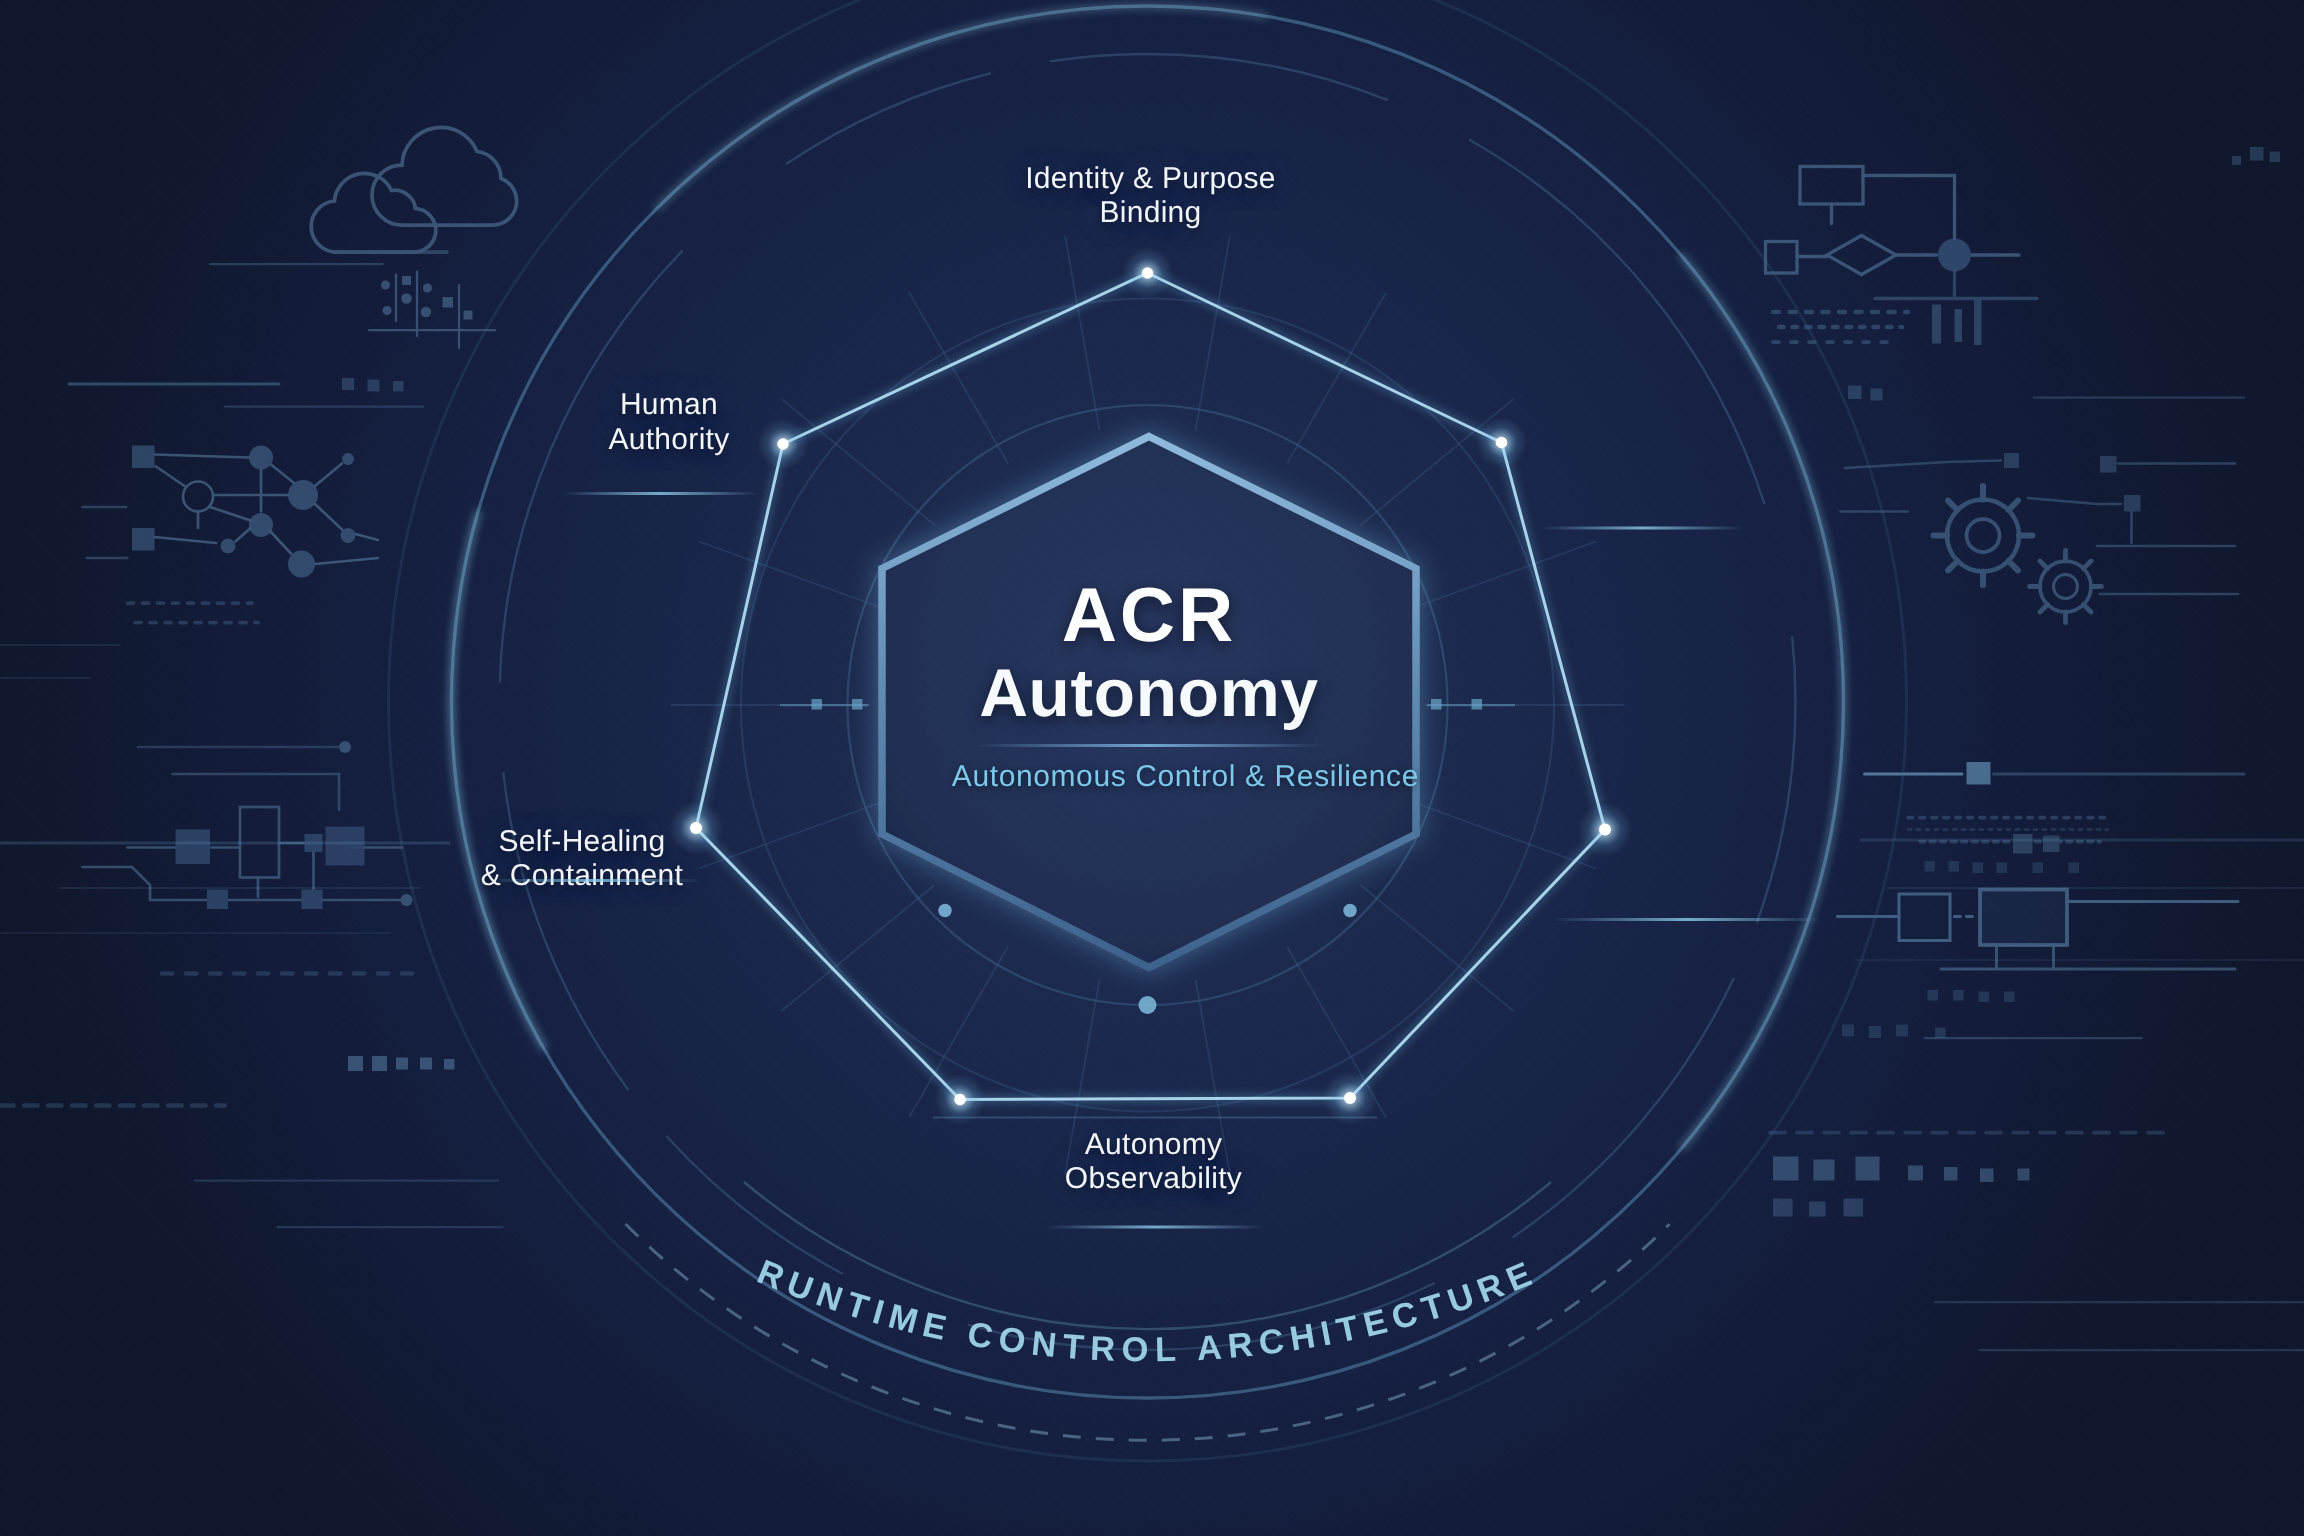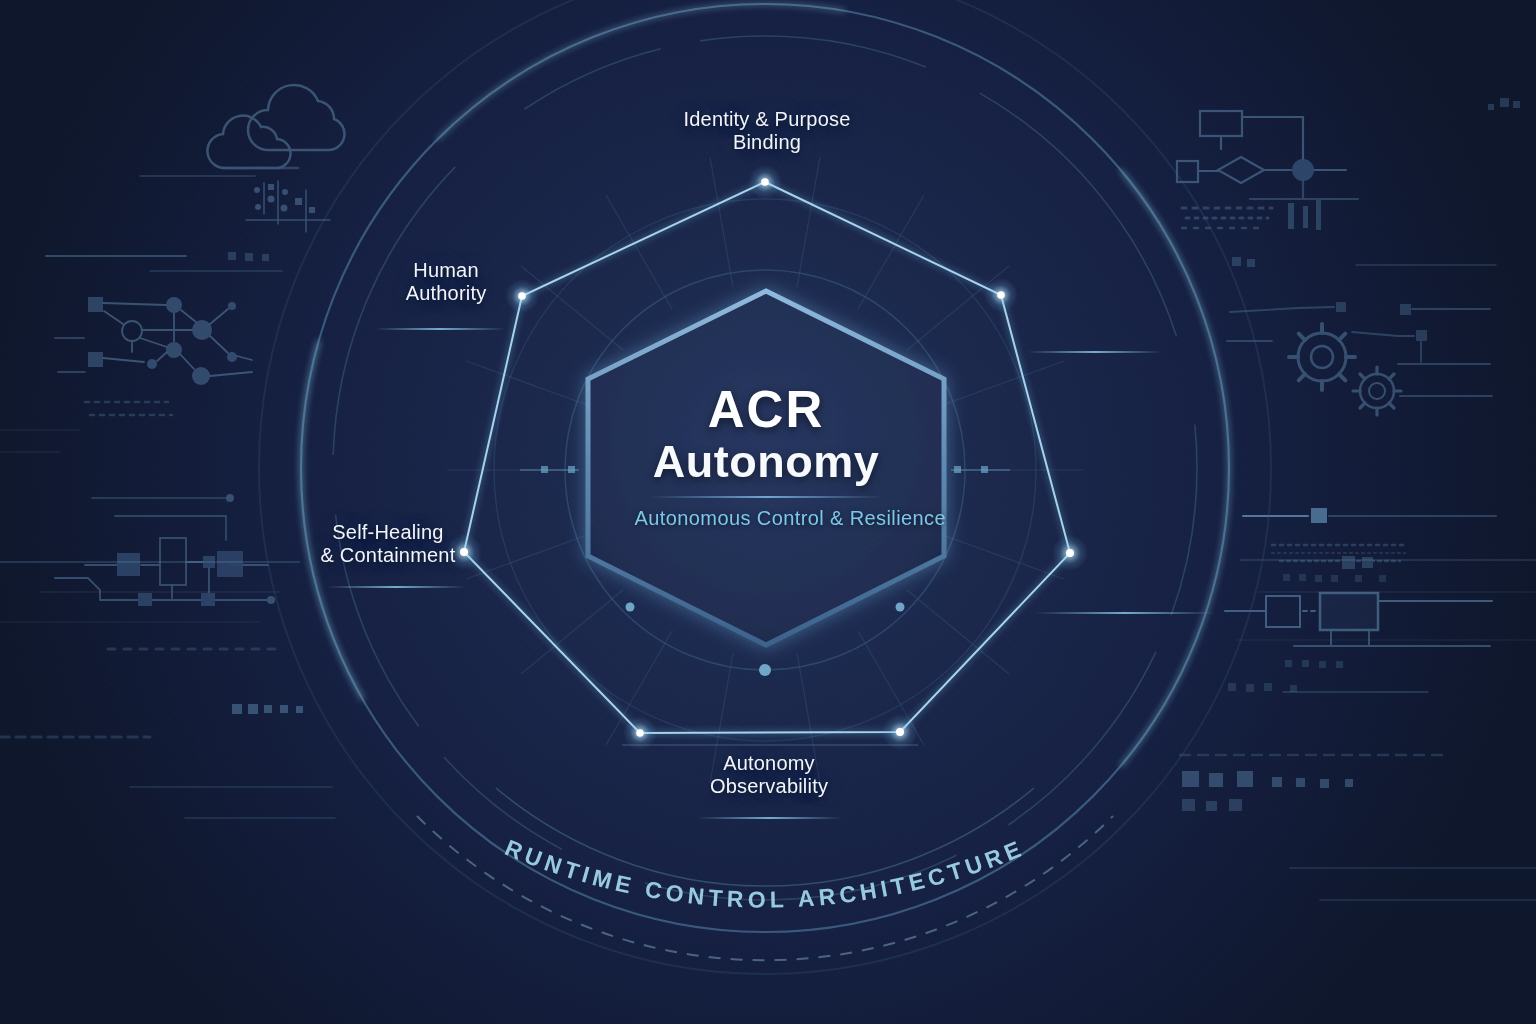--- a/index.html
+++ b/index.html
@@ -45,21 +45,21 @@
   .hex-subtitle{
     color:#7cc8ea;font-size:20px;font-weight:400;letter-spacing:.4px;
     text-shadow:0 1px 5px rgba(0,0,0,.5);
     text-align:right;
   }
   
   #lbl-identity{left:767px;top:108px;width:360px;}
   #lbl-behavioral{left:1091px;top:258px;width:300px;}
   #lbl-autonomy{left:1143px;top:520px;width:280px;}
   #lbl-execution{left:769px;top:752px;width:320px;}
-  #lbl-selfheal{left:388px;top:521px;width:300px;}
+  #lbl-selfheal{left:388px;top:550px;width:300px;}
   #lbl-human{left:446px;top:259px;width:260px;}
   #ul-human{left:440px;top:328px;width:130px;}
   #ul-behavioral{left:1095px;top:351px;width:135px;}
   #ul-autonomy{left:1125px;top:612px;width:180px;}
   #ul-selfheal{left:396px;top:586px;width:140px;}
   #ul-execution{left:770px;top:817px;width:145px;}
 </style>
 </head>
 <body>
 

